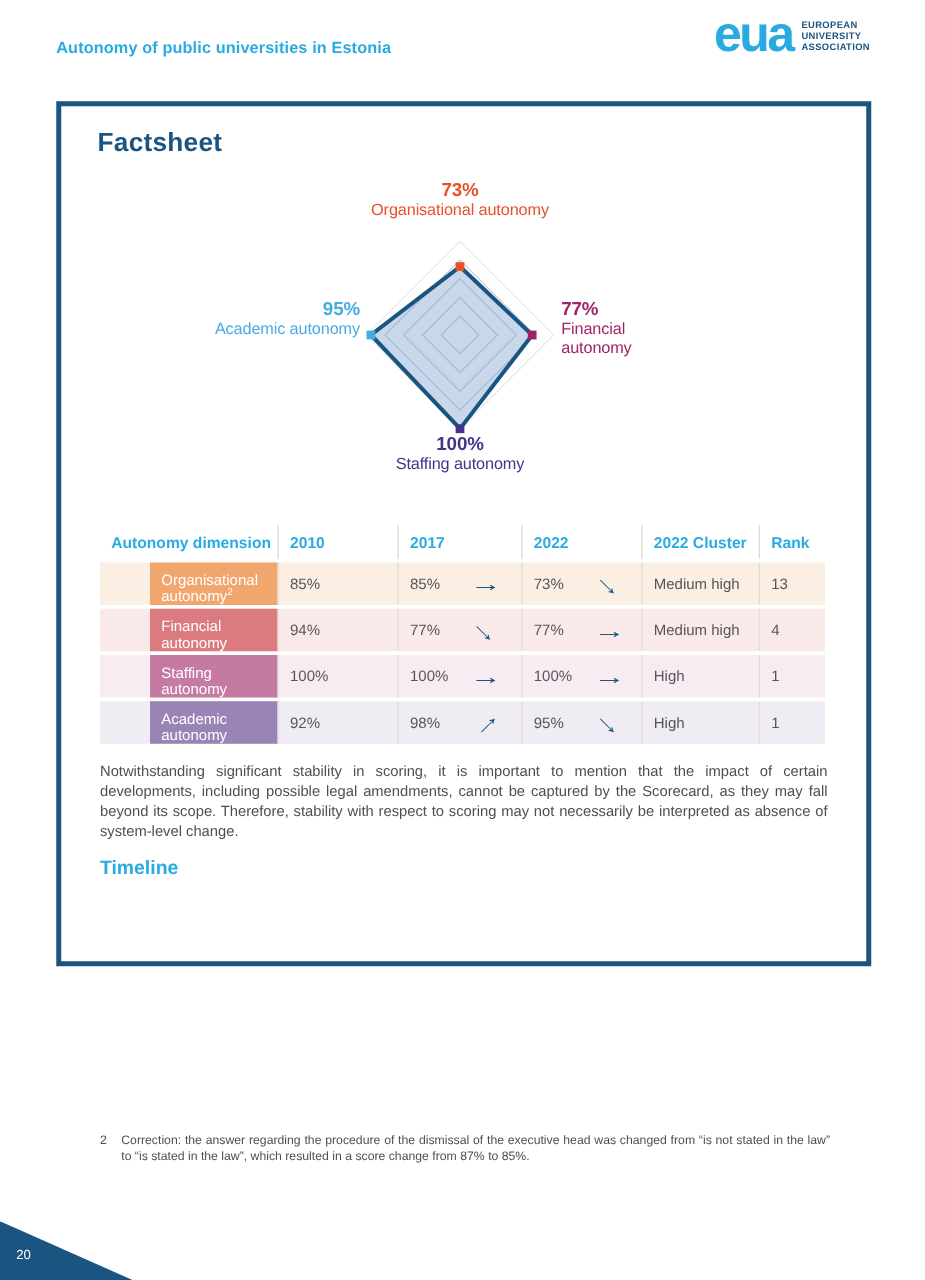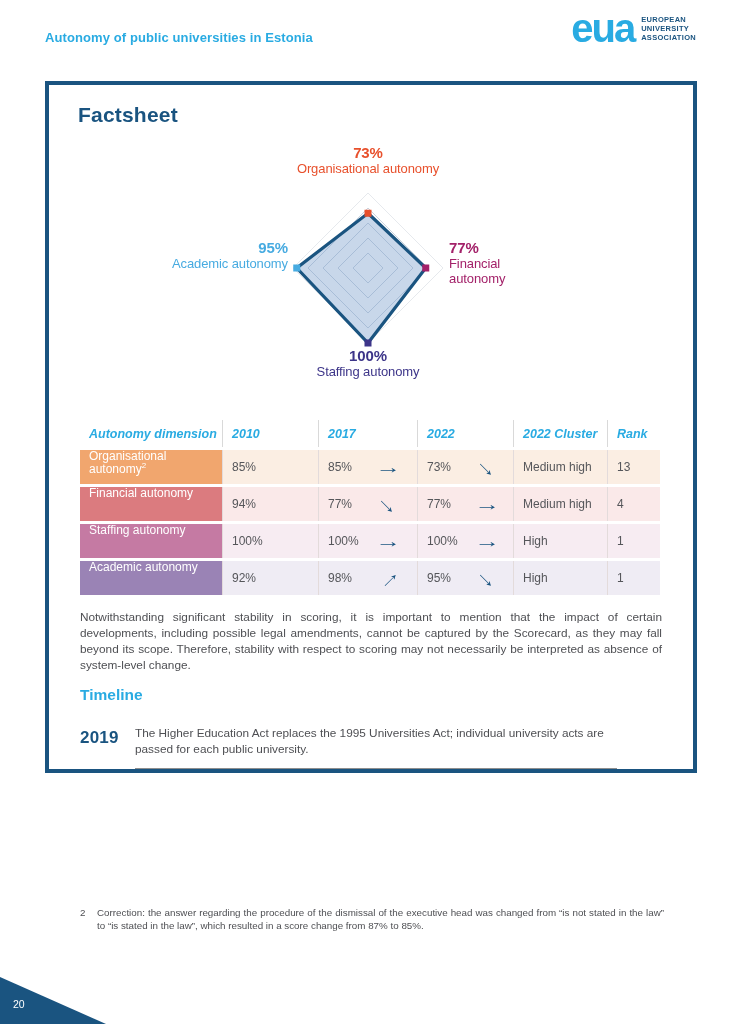--- a/index.html
+++ b/index.html
@@ -21,27 +21,27 @@
   .axis-label { position: absolute; font-size: 13px; line-height: 15px; letter-spacing: -.1px; }
   .axis-label .pct { font-size: 15px; font-weight: 700; }
   .axis-top { left: 219px; top: 60px; width: 200px; text-align: center; }
   .axis-right { left: 400px; top: 155px; width: 110px; text-align: left; }
   .axis-bottom { left: 219px; top: 263px; width: 200px; text-align: center; }
   .axis-left { left: 99px; top: 155px; width: 140px; text-align: right; }
 
   
   .atable { position: absolute; left: 31px; top: 335px; width: 580px; }
   .thead, .trow { display: grid; grid-template-columns: 142px 96px 99px 96px 94px 53px; }
-  .thead { height: 27px; font-style: italic; }
+  .thead { height: 27px; }
   .th { display: flex; align-items: center; height: 27px; padding-left: 9px; font-size: 12.5px; font-weight: 700; color: #29ABE2; }
   .thead > .th:not(:first-child) { border-left: 1px solid #D9D9D9; }
   .trow { height: 34px; margin-top: 3px; }
   .trow > div:not(:first-child) { border-left: 1px solid #E3DBDB; }
   .tcell { display: flex; align-items: center; font-size: 12px; color: #55565A; padding-left: 9px; }
-  .tlabel { display: flex; align-items: flex-start; color: #fff; font-size: 12px; line-height: 13px; padding: 0 10px 0 9px; }
+  .tlabel { display: flex; align-items: flex-end; color: #fff; font-size: 12px; line-height: 13px; padding: 0 10px 0 9px; margin-left: 40px; }
   .tlabel sup { font-size: 8px; line-height: 0; vertical-align: super; }
   .num { width: 42px; }
   .trend { display: inline-block; font-weight: 700; color: #1A5480; font-size: 17px; line-height: 1; margin-left: 10px; }
   .trend::before { content: "→"; display: inline-block; transform: scaleX(1.5); }
   .trend[data-dir="down"] { transform: rotate(45deg); }
   .trend[data-dir="up"] { transform: rotate(-45deg); }
 
   
   .para { position: absolute; left: 31px; top: 524px; width: 582px; font-size: 11.8px; line-height: 16px; color: #4E4F53; text-align: justify; }
 
@@ -195,24 +195,20 @@
             <span class="trend" data-dir="down"></span>
           </div>
         <div class="tcell">High</div>
         <div class="tcell">1</div>
       </div>
     </div>
 
     <div class="para">Notwithstanding significant stability in scoring, it is important to mention that the impact of certain developments, including possible legal amendments, cannot be captured by the Scorecard, as they may fall beyond its scope. Therefore, stability with respect to scoring may not necessarily be interpreted as absence of system-level change.</div>
 
     <div class="tl-head">Timeline</div>
-    <div class="tl-entry">
-      <div class="tl-year">2019</div>
-      <div class="tl-text">The Higher Education Act replaces the 1995 Universities Act; individual university acts are passed for each public university.</div>
-    </div>
 
     <div class="footnote">
       <span class="fn-num">2</span>
       <span class="fn-text">Correction: the answer regarding the procedure of the dismissal of the executive head was changed from “is not stated in the law” to “is stated in the law”, which resulted in a score change from 87% to 85%.</span>
     </div>
 
   </div>
 
   <div class="corner">
     <span class="page-num">20</span>

